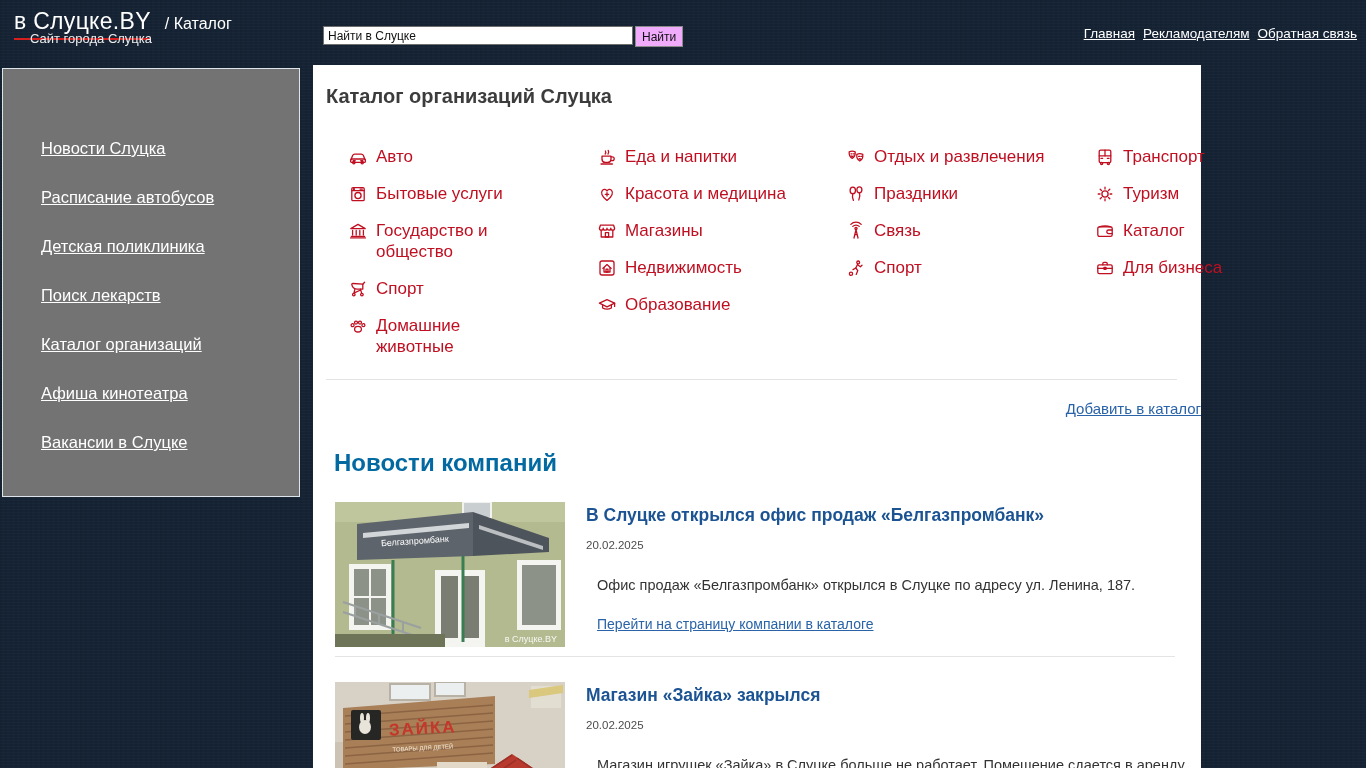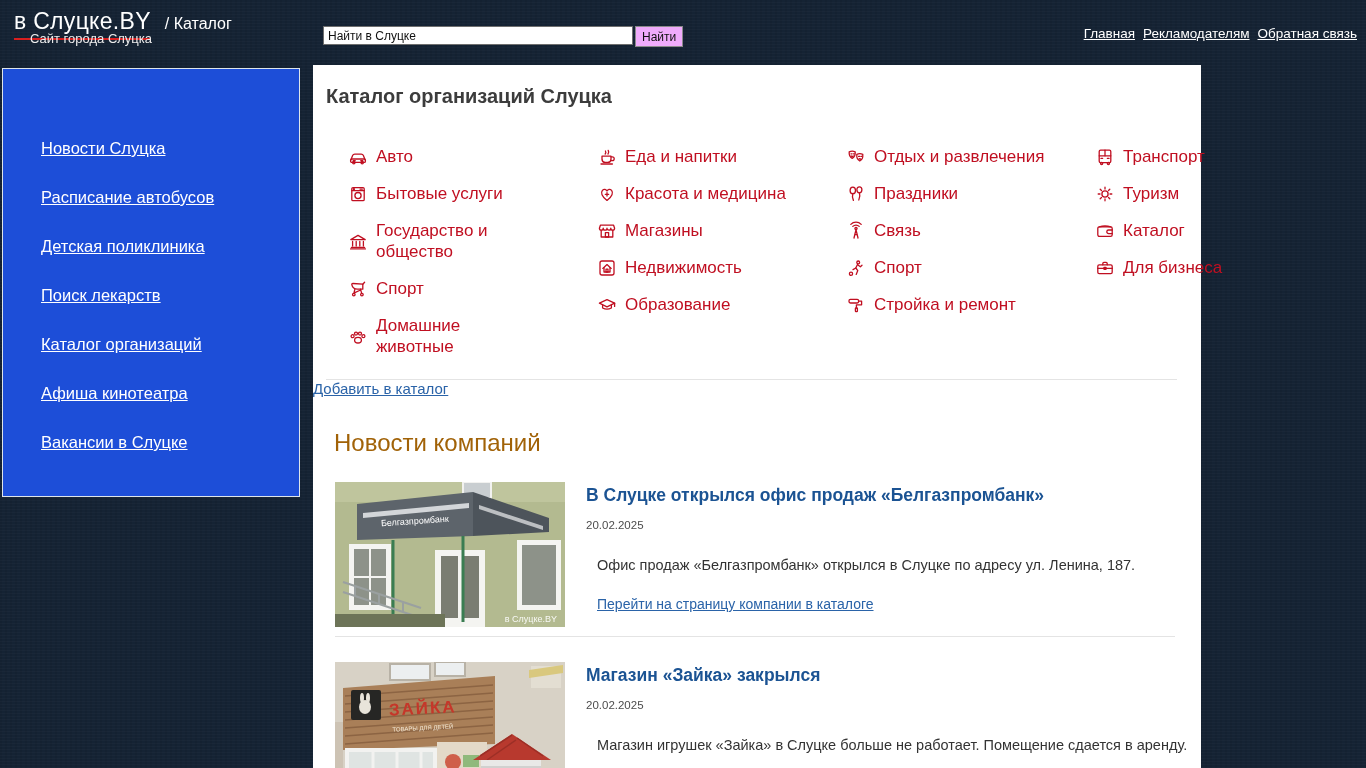--- a/index.html
+++ b/index.html
@@ -19,40 +19,40 @@
   .logo{color:#fff;font-size:23px;text-decoration:none;border-bottom:2px solid #d81f1f;padding-bottom:3px;letter-spacing:.3px}
   .breadcrumb{color:#fff;font-size:16px;margin-left:14px}
   .tagline{position:absolute;left:30px;top:31px;color:#ececec;font-size:13px}
   .search{position:absolute;left:323px;top:26px;display:flex;align-items:flex-start}
   .search input{width:300px;height:17px;font-size:12px;font-family:"Liberation Sans",sans-serif;border:1px solid #6e6e6e;padding:0 4px;background:#fff;color:#111}
   .search button{margin-left:2px;font-size:12px;font-family:"Liberation Sans",sans-serif;height:21px;padding:1px 6px;background:#f0abfc;border:1px solid #8a8a8a;color:#111}
   #header-nav{position:absolute;top:26px;right:9px;display:flex;gap:8px}
   #header-nav a{color:#fff;font-size:13.5px;text-decoration:underline;white-space:nowrap}
 
   
-  #sidebar{position:absolute;left:2px;top:68px;width:298px;height:429px;background:#1d4ed8;border:1px solid #dde5ea;box-sizing:border-box}
+  #sidebar{position:absolute;left:2px;top:68px;width:298px;height:429px;background:#737373;border:1px solid #dde5ea;box-sizing:border-box}
   #sidebar ul{list-style:none;margin:0;padding:70px 0 0 38px}
   #sidebar li{margin-bottom:30px}
   #sidebar a{color:#fff;font-size:16.5px;text-decoration:underline}
 
   
   #main{position:absolute;left:313px;top:65px;width:888px;height:703px;background:#fff}
   h1.page-title{margin:20px 0 0 13px;font-size:20px;color:#3c3c3c;font-weight:bold}
   .cat-grid{display:flex;margin:38px 0 0 35px}
   .cat-col{width:249px;flex:none}
-  .cat-item{display:flex;gap:8px;margin-bottom:16px;align-items:center;color:#c00f21;font-size:17px;text-decoration:none}
+  .cat-item{display:flex;gap:8px;margin-bottom:16px;align-items:flex-start;color:#c00f21;font-size:17px;text-decoration:none}
   .cat-item svg.icon{width:20px;height:20px;flex:none;margin-top:1px}
   .cat-label{line-height:21px}
   .col-0 .cat-label{max-width:150px}
 
   hr.sep{border:none;border-top:1px solid #e4e4e4;margin:6px 24px 0 13px}
-  .add-link-wrap{text-align:left;margin-top:0}
+  .add-link-wrap{text-align:right;margin-top:20px}
   .add-link{color:#2a63a8;font-size:15px;text-decoration:underline}
 
-  h2.news-title{margin:31px 0 0 21px;font-size:24px;color:#a16207;font-weight:normal}
+  h2.news-title{margin:31px 0 0 21px;font-size:24px;color:#0369a1;font-weight:bold}
   .news-item{display:flex;margin:25px 0 0 22px}
   .news-photo{width:230px;height:145px;flex:none;overflow:hidden;background:#ccc}
   .news-photo svg{display:block}
   .news-body{margin-left:21px;width:740px}
   .news-h{font-size:17.5px;font-weight:bold;color:#1b5393;margin:2px 0 0 0;line-height:22px}
   .news-date{margin-top:13px;font-size:11.5px;color:#4c4c4c}
   .news-text{margin-top:24px;padding-left:11px;font-size:14.5px;color:#333;line-height:20px}
   .news-link{display:inline-block;margin:21px 0 0 11px;font-size:14px;color:#2a63a8;text-decoration:underline}
   hr.news-divider{border:none;border-top:1px solid #e4e4e4;margin:9px 26px 9px 22px}
 
@@ -219,28 +219,20 @@
         </a>
         <a class="cat-item">
           <svg class="icon" viewBox="0 0 20 20" fill="none" stroke="currentColor" stroke-width="1.3" stroke-linecap="round" stroke-linejoin="round">
             <circle cx="12.2" cy="4.4" r="1.4"></circle>
             <path d="M11.6 6.2 L9.8 10 L11.8 12.6 L10.2 16.4"></path>
             <path d="M11.9 7 L14.4 8.8 L16 7.2"></path>
             <path d="M9.8 10 L7 11.6"></path>
             <circle cx="5" cy="15.8" r="1.6"></circle>
           </svg>
           <span class="cat-label">Спорт</span>
-        </a>
-        <a class="cat-item">
-          <svg class="icon" viewBox="0 0 20 20" fill="none" stroke="currentColor" stroke-width="1.3" stroke-linecap="round" stroke-linejoin="round">
-            <rect x="3" y="4.4" width="9.6" height="3.6" rx="1.4"></rect>
-            <path d="M12.6 6.2 H15.6 V9.8 H10.4 V13"></path>
-            <rect x="9.4" y="13" width="2" height="3.6" rx="0.6"></rect>
-          </svg>
-          <span class="cat-label">Стройка и ремонт</span>
         </a>
       </div>
       <div class="cat-col col-3">
         <a class="cat-item">
           <svg class="icon" viewBox="0 0 20 20" fill="none" stroke="currentColor" stroke-width="1.3" stroke-linecap="round" stroke-linejoin="round">
             <rect x="4.2" y="3.2" width="11.6" height="12.4" rx="1.4"></rect>
             <path d="M4.2 8.8 H15.8"></path>
             <path d="M10 3.2 V8.8"></path>
             <path d="M6 11.4 h1.6 M12.4 11.4 h1.6"></path>
             <circle cx="6.6" cy="16.6" r="1.1"></circle>

